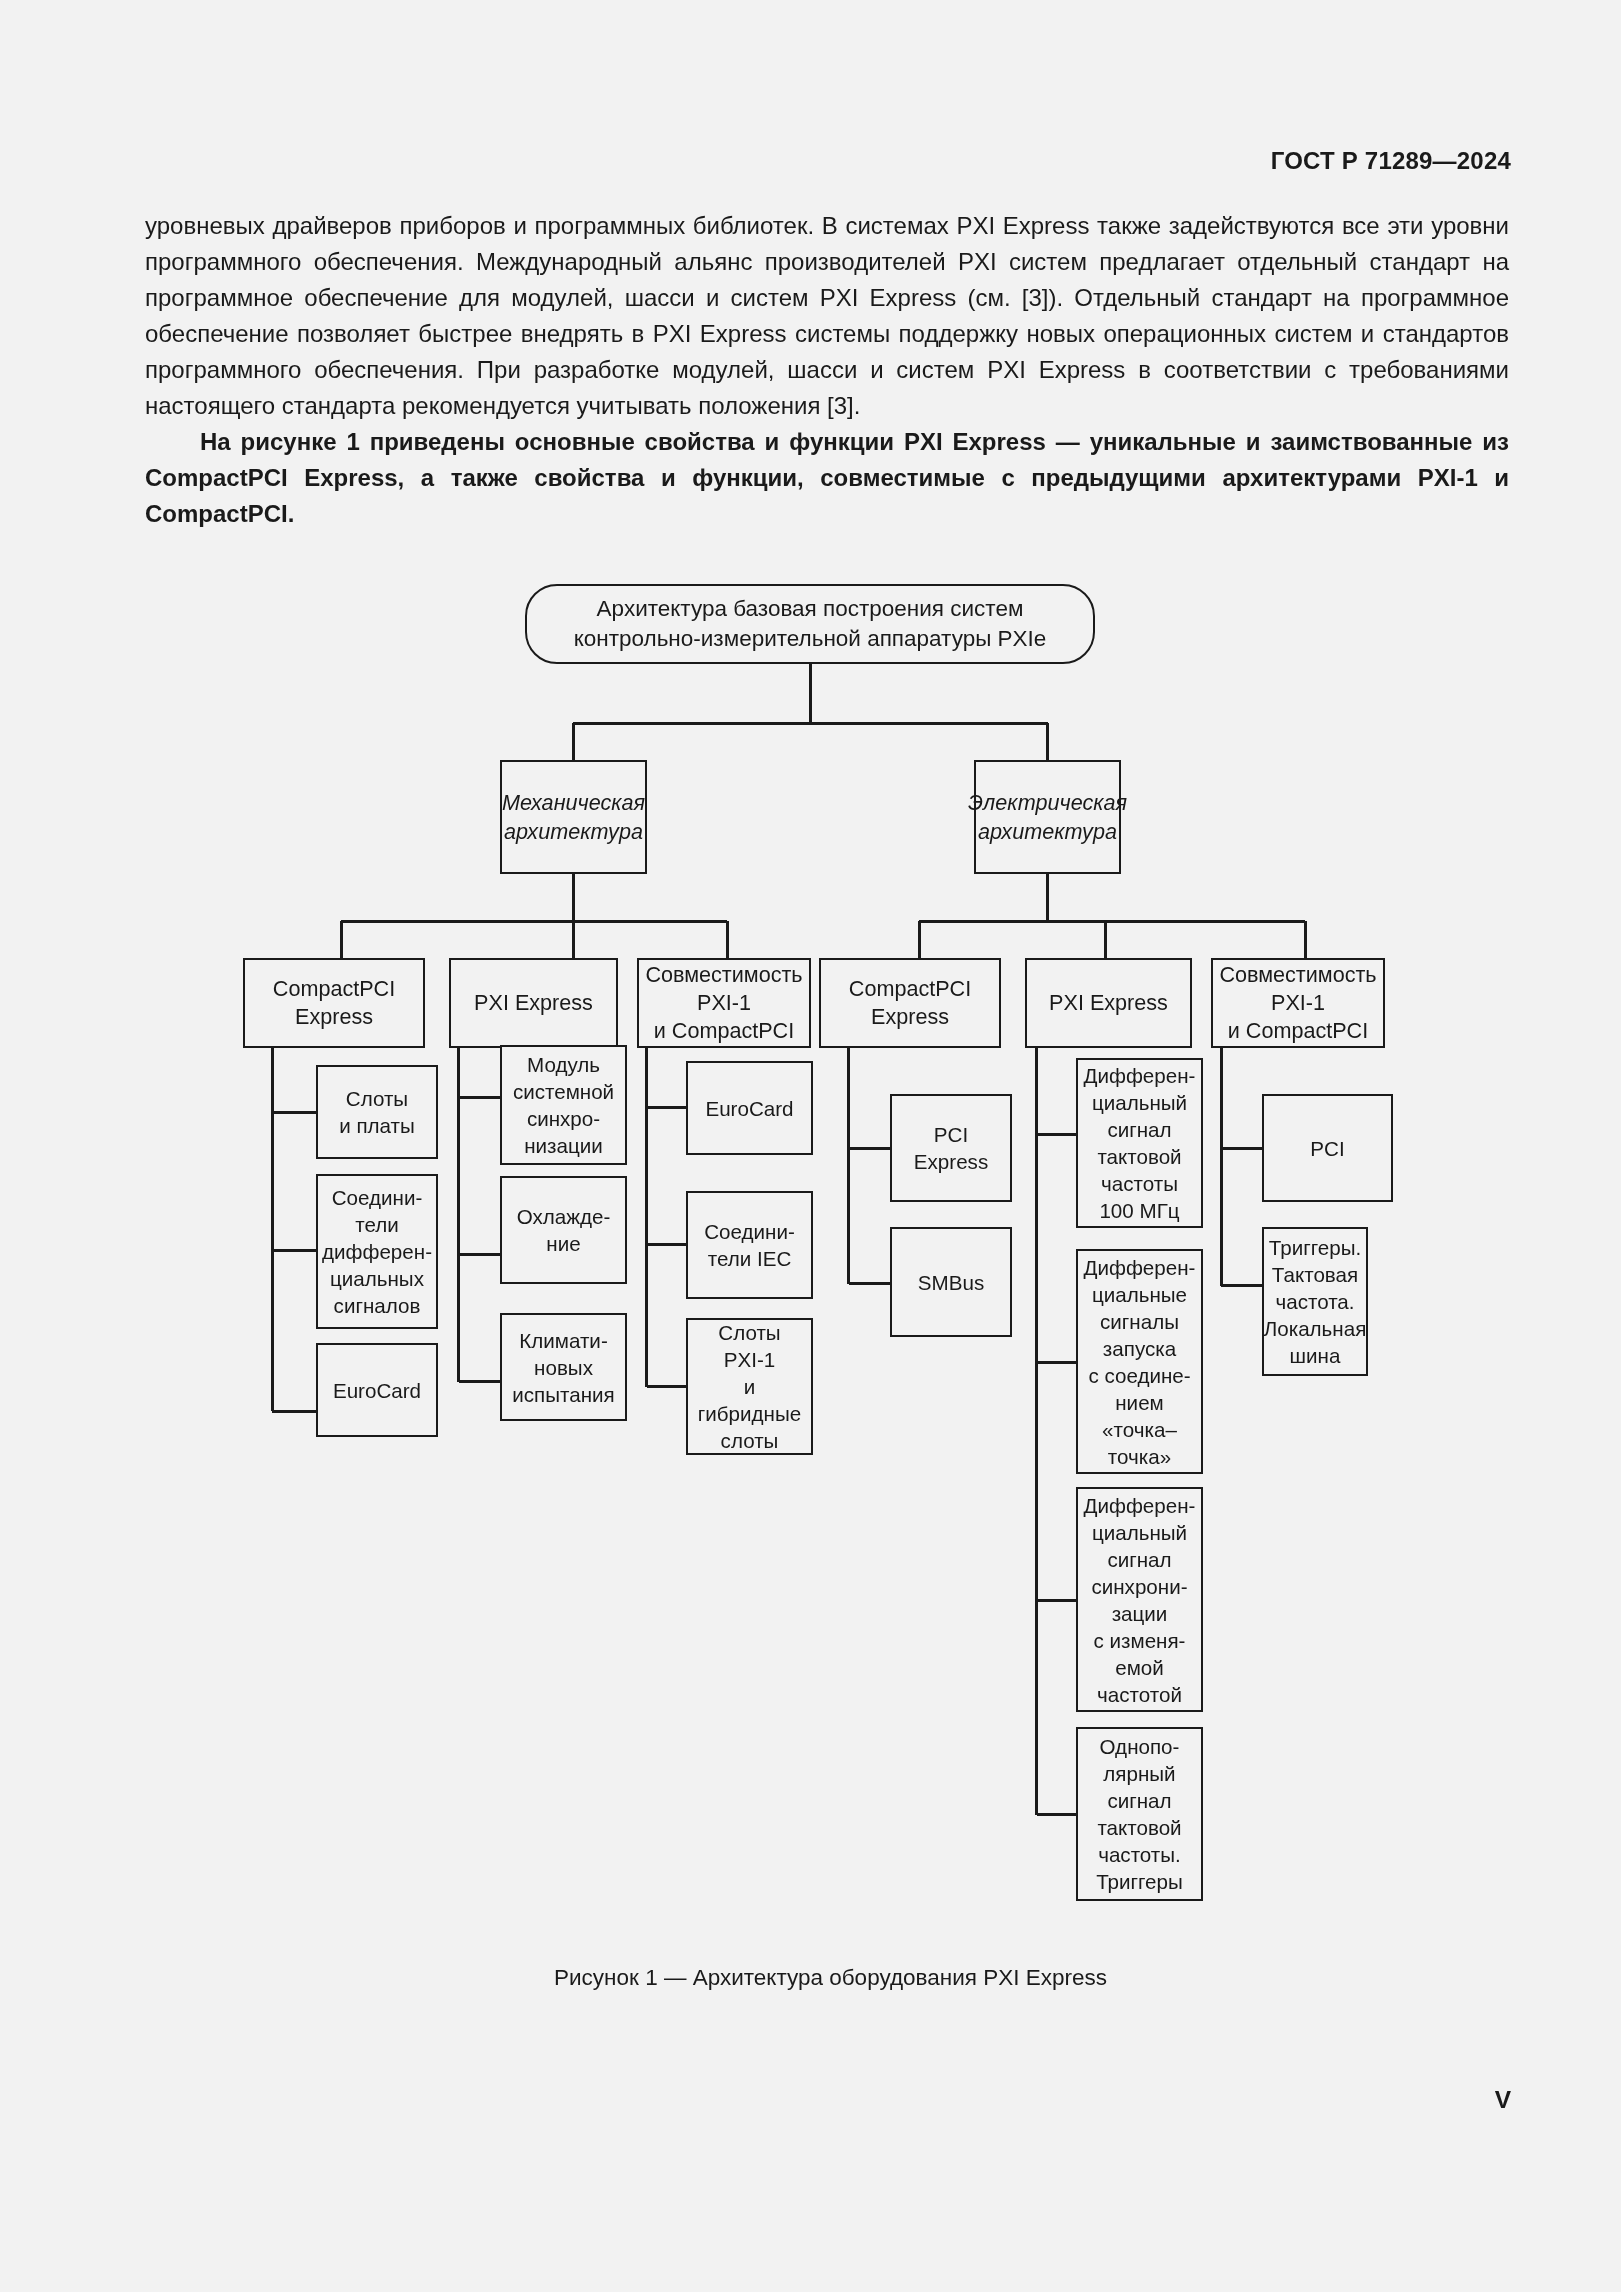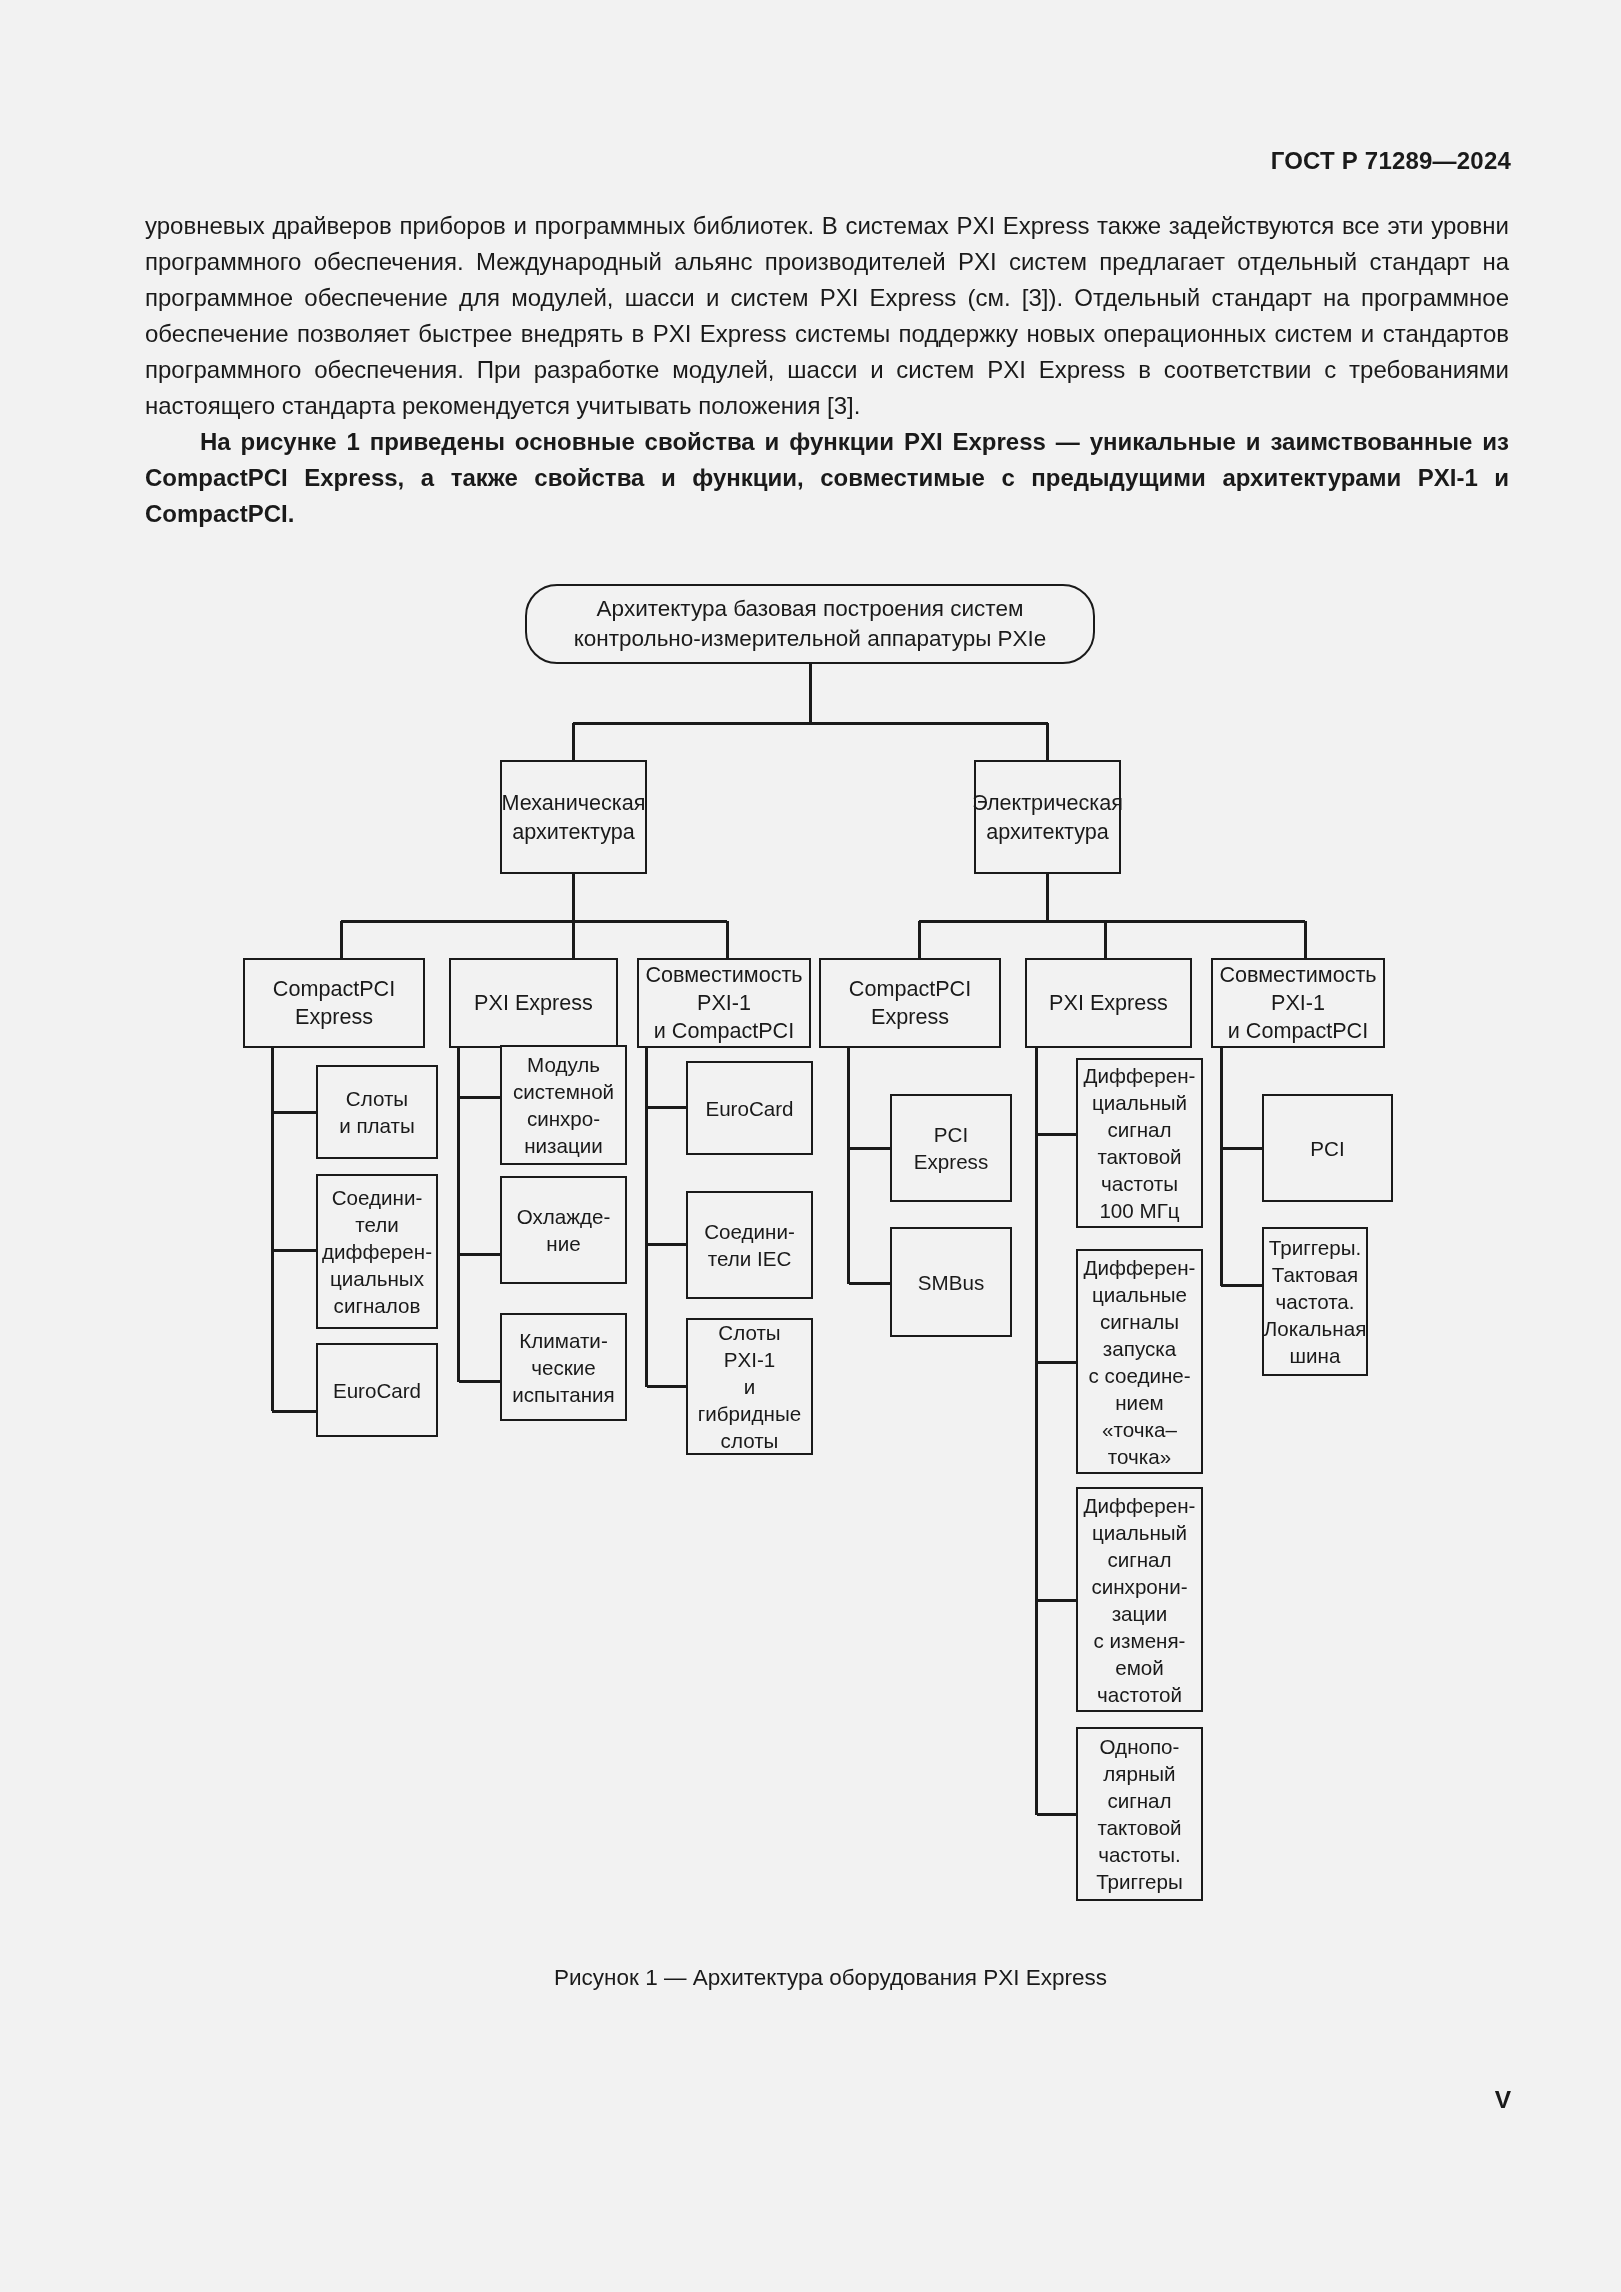--- a/index.html
+++ b/index.html
@@ -74,21 +74,21 @@
     display: flex;
     align-items: center;
     justify-content: center;
     text-align: center;
     font-size: 20.6px;
     line-height: 26.5px;
     padding: 2px 2.9px;
     z-index: 2;
   }
   .node.root { font-size: 22.5px; line-height: 30px; border-radius: 32px; }
-  .node.lvl2 { font-size: 21.6px; line-height: 29px; }
+  .node.lvl2 { font-size: 21.6px; line-height: 29px; font-style: italic; }
   .node.lvl3 { font-size: 21.6px; line-height: 28px; }
   .node.leaf { font-size: 20.6px; line-height: 27px; }
   .node span { display: block; white-space: pre-line; }
 
   .fig-caption {
     position: absolute;
     left: 0;
     top: 1397px;
     width: 1621px;
     text-align: center;
@@ -235,21 +235,21 @@
 системной
 синхро-
 низации</span>
     </div>
     <div class="node leaf" style="left:500px; top:608px; width:127px; height:108px;">
       <span>Охлажде-
 ние</span>
     </div>
     <div class="node leaf" style="left:500px; top:745px; width:127px; height:108px;">
       <span>Климати-
-ческие
+новых
 испытания</span>
     </div>
 
     <div class="node leaf" style="left:686px; top:493px; width:127px; height:94px;">
       <span>EuroCard</span>
     </div>
     <div class="node leaf" style="left:686px; top:623px; width:127px; height:108px;">
       <span>Соедини-
 тели IEC</span>
     </div>

